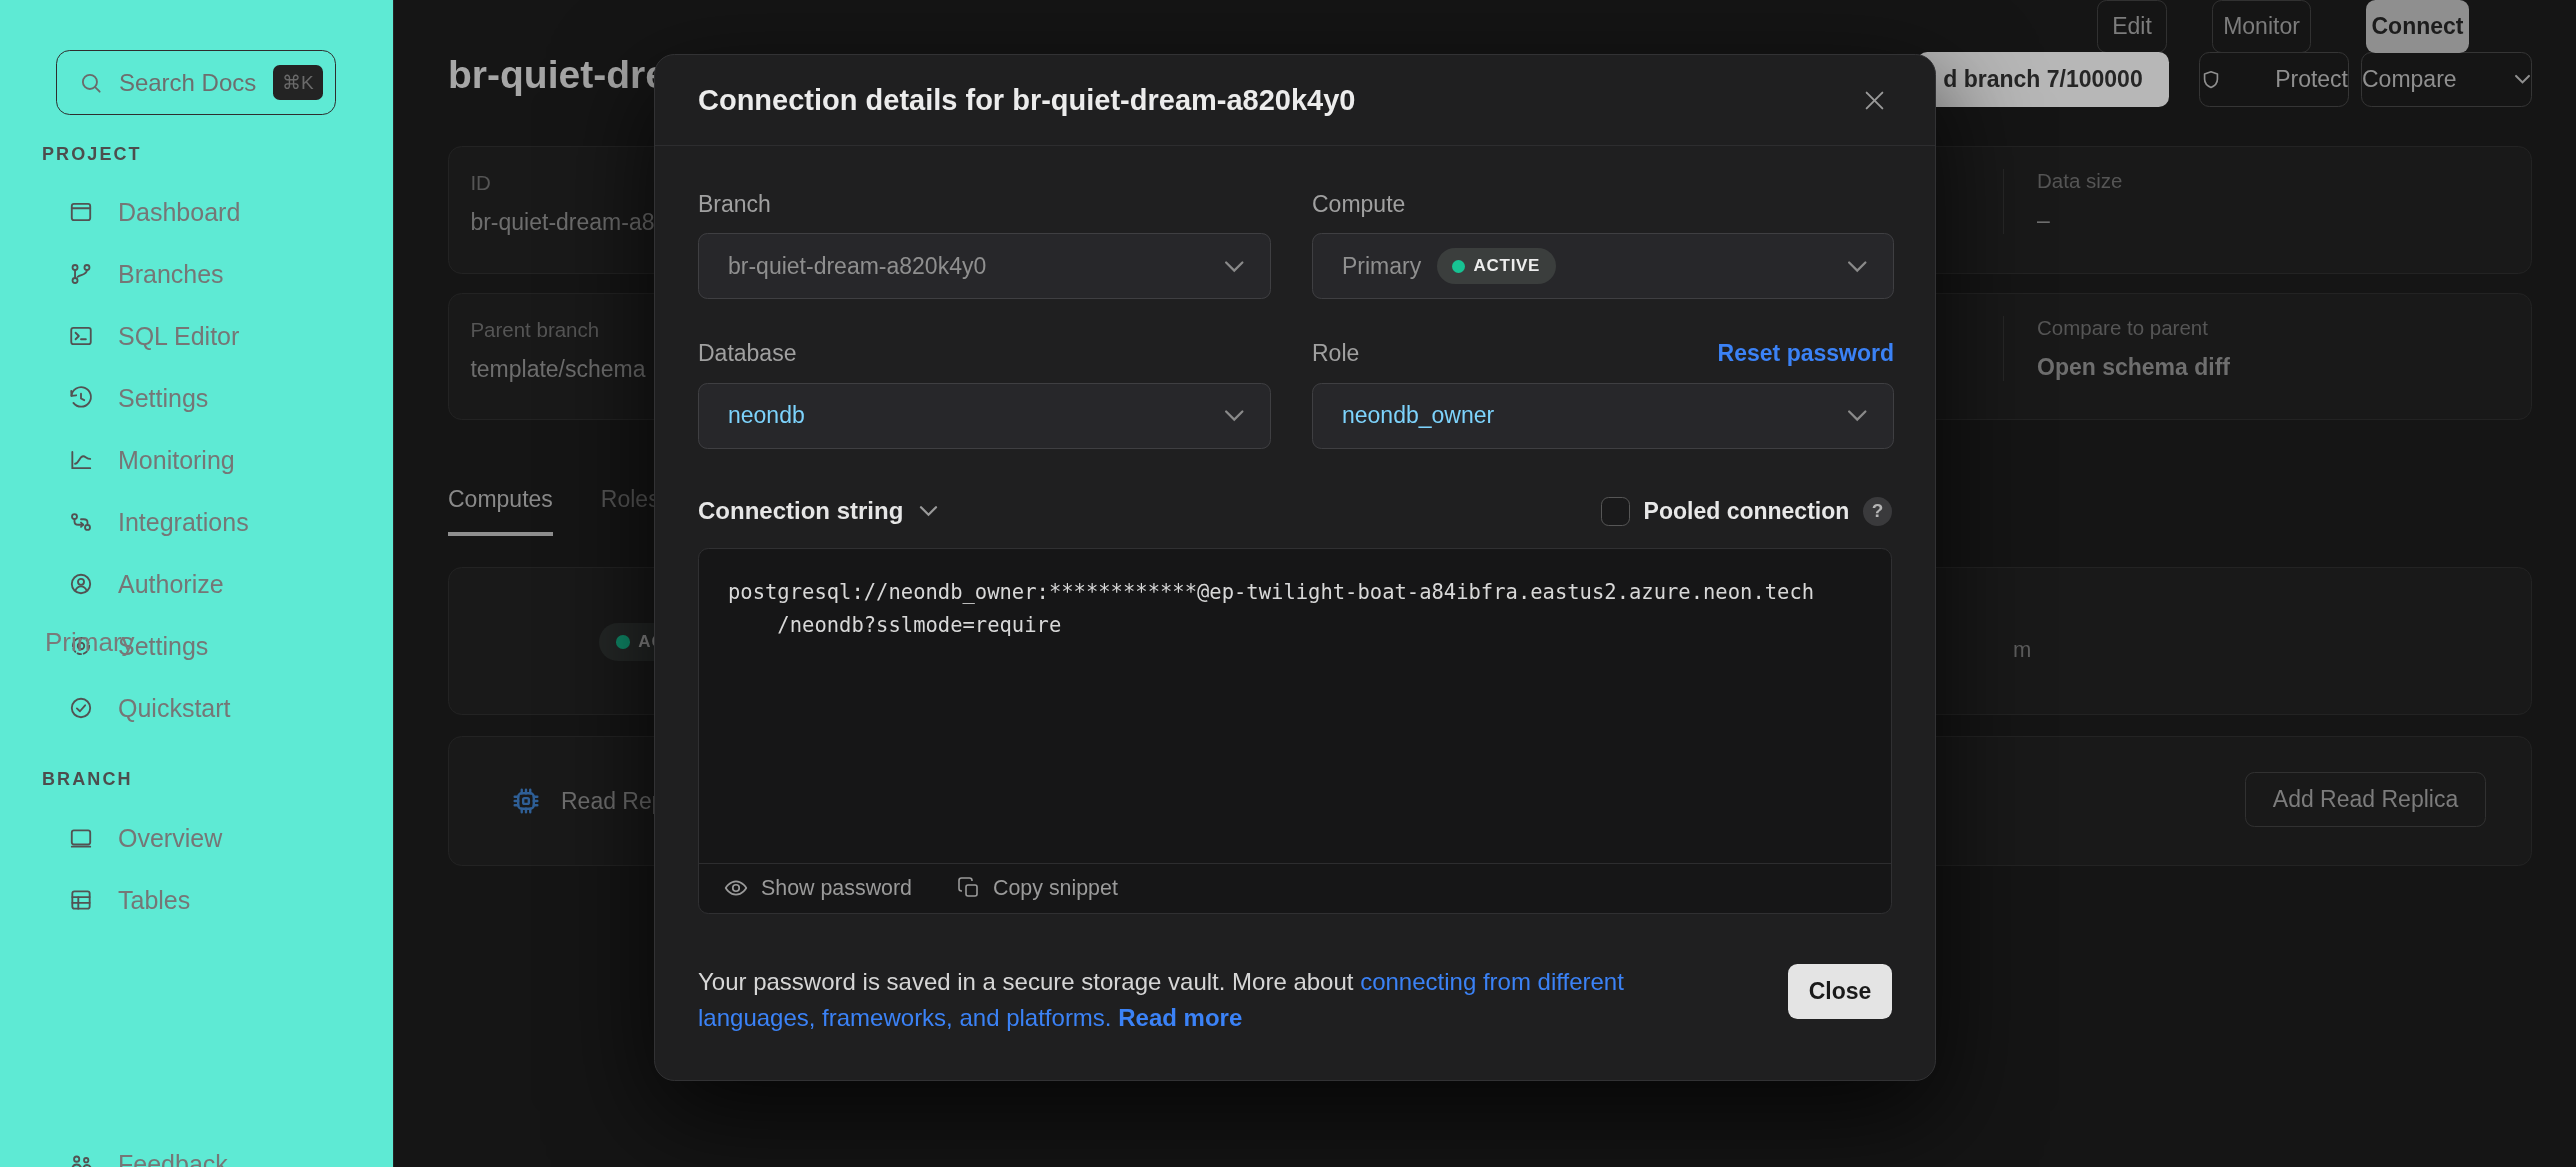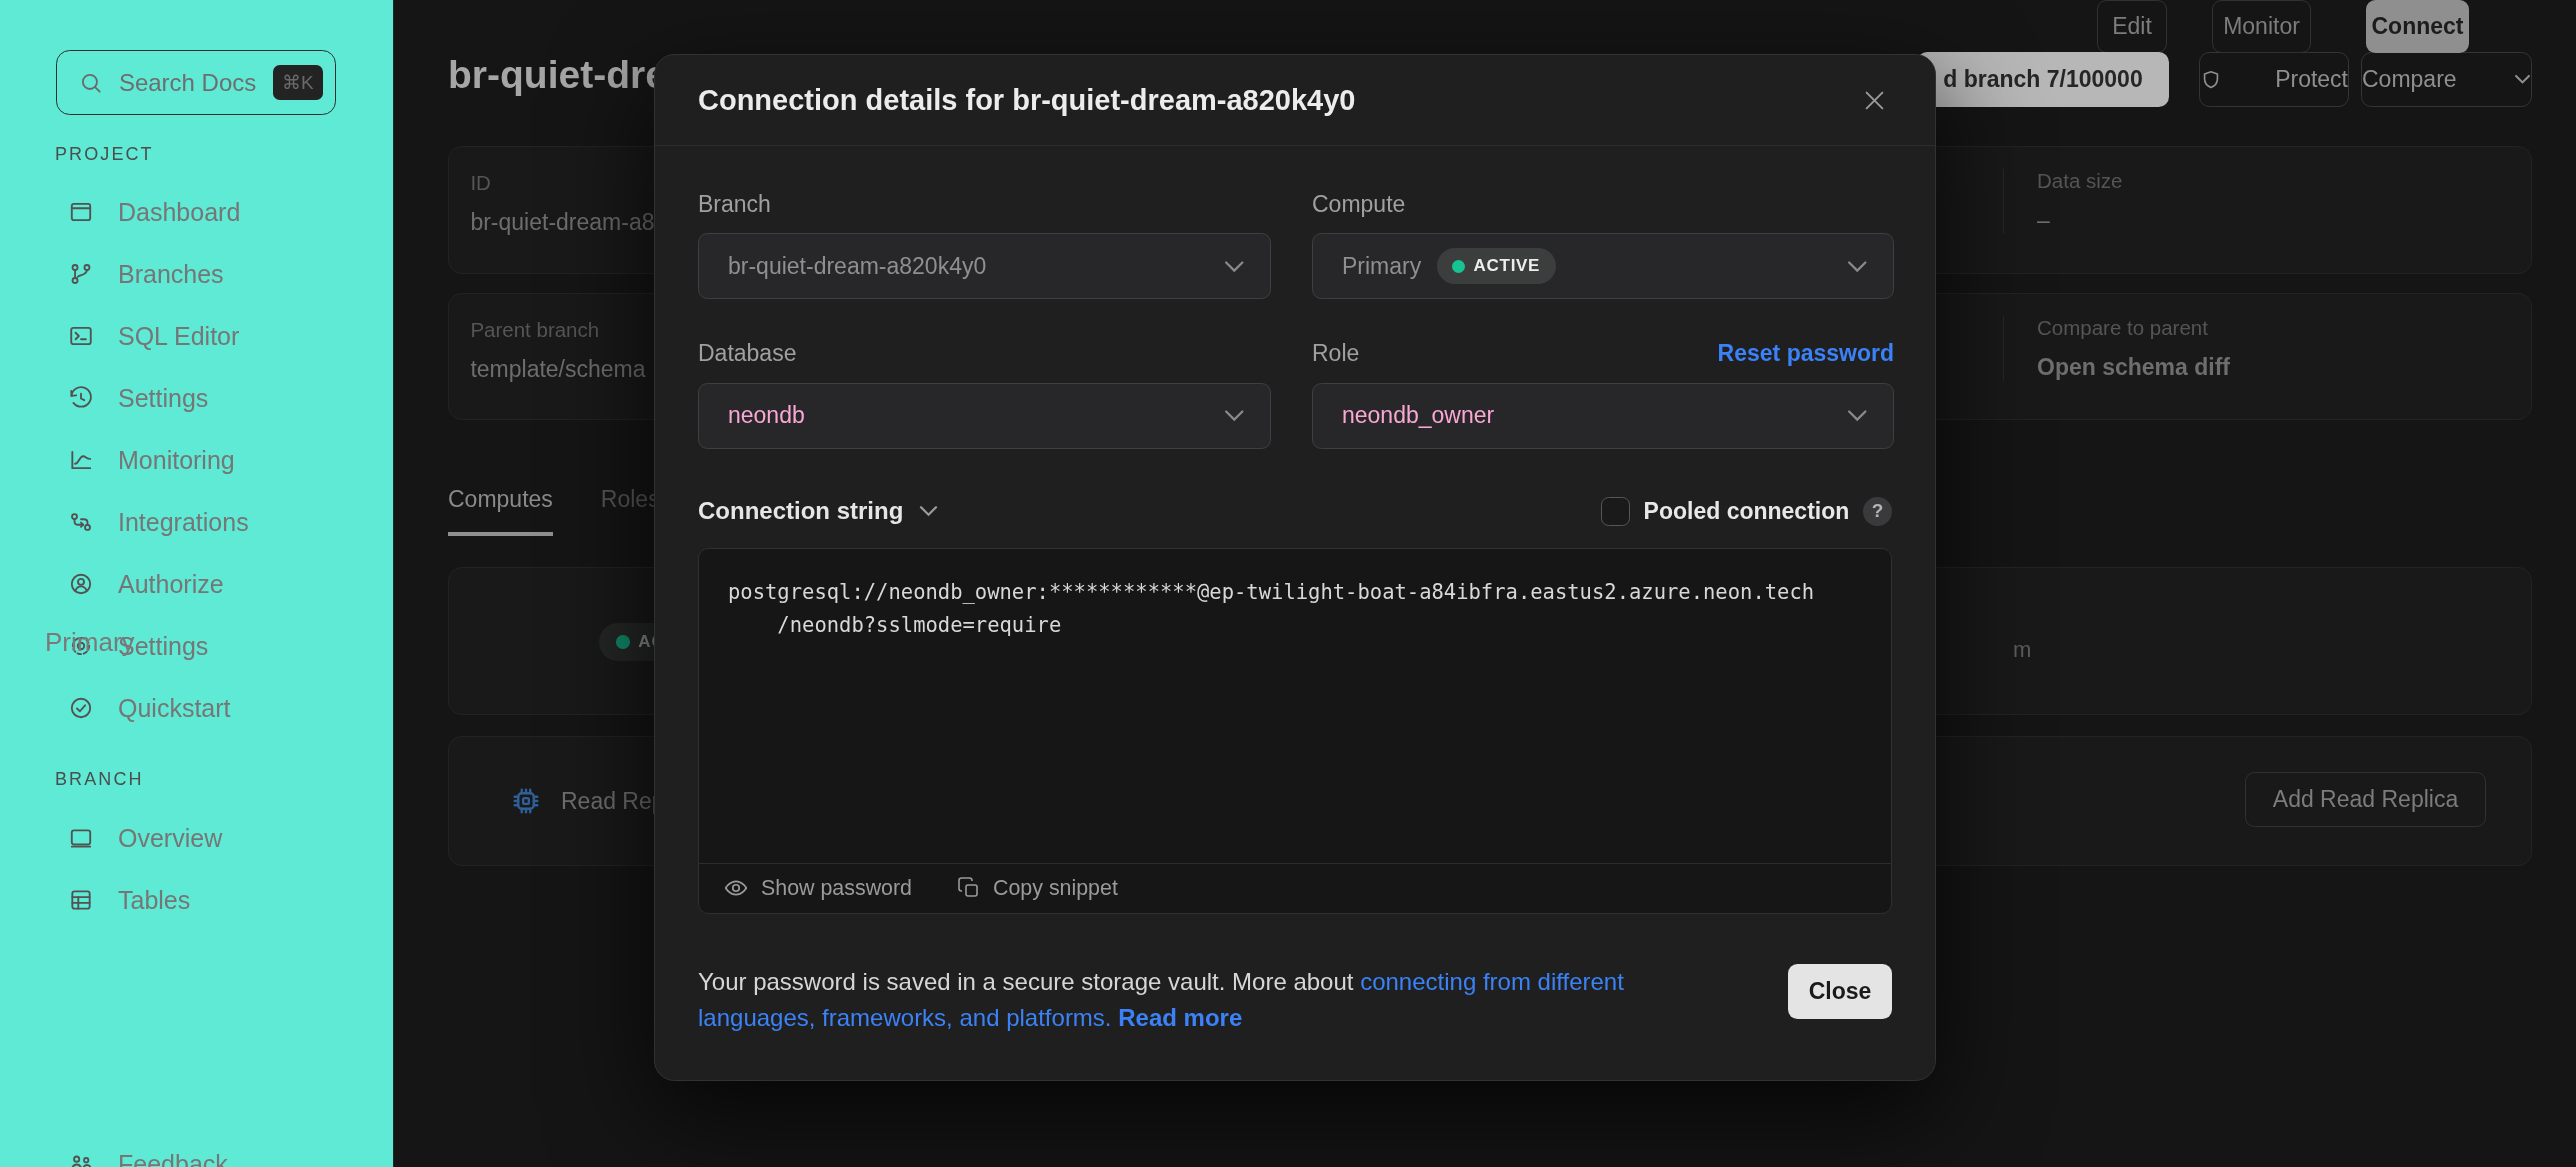--- a/index.html
+++ b/index.html
@@ -10,21 +10,21 @@
     font-family:"Liberation Sans", sans-serif;
     color:#bdbdbd;
   }
   svg { display:block; }
 
   
   .sidebar { position:absolute; left:0; top:0; width:394px; height:1167px; background:#5eead4; border-right:0.9px solid #262626; }
   .searchbox { position:absolute; left:56px; top:50px; width:280px; height:65px; border:0.9px solid #2e2e2e; border-radius:13.7px; display:flex; align-items:center; padding:0 12px 0 20.5px; gap:15.4px; cursor:pointer; }
   .searchbox .ph { flex:1; font-size:24px; color:#6e6e6e; }
   .kbd { background:#232323; border-radius:6.8px; padding:6px 9.4px; font-size:19px; color:#6a6a6a; }
-  .section-label { position:absolute; left:55px; font-size:18px; letter-spacing:2.1px; font-weight:400; color:#4d4d4d; }
+  .section-label { position:absolute; left:42px; font-size:18px; letter-spacing:2.1px; font-weight:700; color:#4d4d4d; }
   .nav { position:absolute; left:0; width:394px; }
   .nav-item { height:62px; display:flex; align-items:center; gap:24px; padding-left:68px; cursor:pointer; color:#5e5e5e; }
   .nav-item .ic { color:#525252; }
   .nav-item .lbl { font-size:25px; color:#767676; }
 
   
   .page-title { position:absolute; left:448px; top:53px; font-size:39px; font-weight:700; color:#a6a6a6; white-space:nowrap; z-index:1; }
   .btn-pill { position:absolute; left:1917px; top:52px; width:252px; height:55px; background:#b7b7b7; color:#262626; border:none; border-radius:10.3px; font-size:23px; font-weight:600; display:flex; align-items:center; justify-content:center; white-space:nowrap; cursor:pointer; z-index:1; }
   .btn-ghost { height:55px; border:0.9px solid #353535; border-radius:10.3px; background:transparent; color:#8f8f8f; font-size:23px; display:flex; align-items:center; justify-content:space-between; gap:12px; cursor:pointer; font-family:inherit; }
   .btn-protect { position:absolute; left:2199px; top:52px; width:150px; }
@@ -67,21 +67,21 @@
   .m-body { padding:45px 43px 0; }
   .grid2 { display:grid; grid-template-columns:573px 582px; column-gap:41px; }
   .f-label { font-size:23px; color:#a0a0a0; margin-bottom:15.4px; }
   .label-row { display:flex; justify-content:space-between; align-items:baseline; margin-bottom:15.4px; }
   .label-row .f-label { margin-bottom:0; }
   .link { color:#3b82f6; cursor:pointer; }
   .reset-link { font-size:23px; font-weight:600; }
   .select { height:66px; background:#27272a; border:0.9px solid #3f3f42; border-radius:9.4px; display:flex; align-items:center; padding:0 26px 0 29px; cursor:pointer; }
   .select .chev { margin-left:auto; color:#8a8a8a; }
   .sel-gray { font-size:23px; color:#8f8f8f; }
-  .sel-white { font-size:23px; color:#f9a8d4; }
+  .sel-white { font-size:23px; color:#7dd3fc; }
   .sel-badge { margin-left:15.4px; height:36px; background:#3b3e3d; border-radius:18px; display:flex; align-items:center; gap:8.6px; padding:0 15.4px; }
   .sel-badge .dot { width:13px; height:13px; border-radius:50%; background:#17c393; }
   .sel-badge .bt { font-size:17px; font-weight:700; letter-spacing:0.7px; color:#ededed; }
   .row2 { margin-top:41px; }
 
   .conn-row { margin-top:48px; display:flex; align-items:center; justify-content:space-between; }
   .conn-left { display:flex; align-items:center; gap:15.4px; cursor:pointer; }
   .conn-label { font-size:24px; font-weight:600; color:#e6e6e6; }
   .pooled { display:flex; align-items:center; gap:13.7px; }
   .checkbox { width:29px; height:29px; border:1.7px solid #565656; border-radius:7.7px; background:#1a1a1b; cursor:pointer; }

